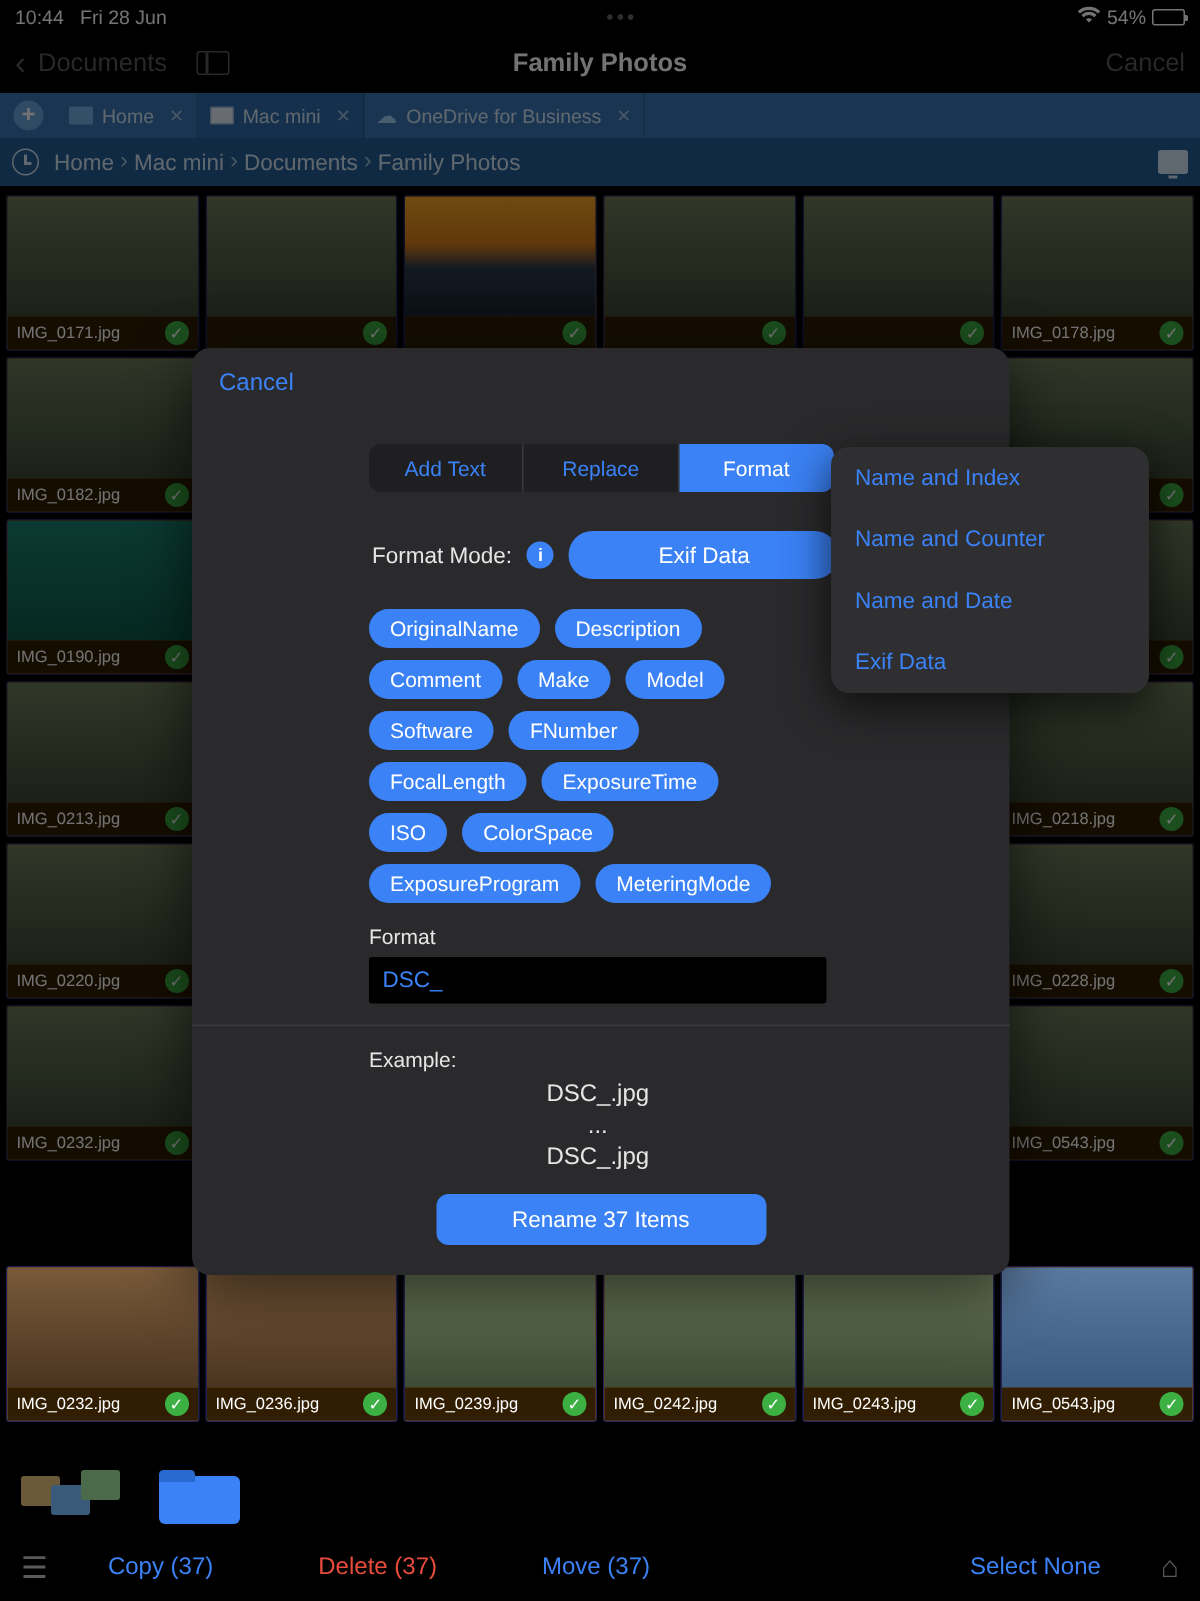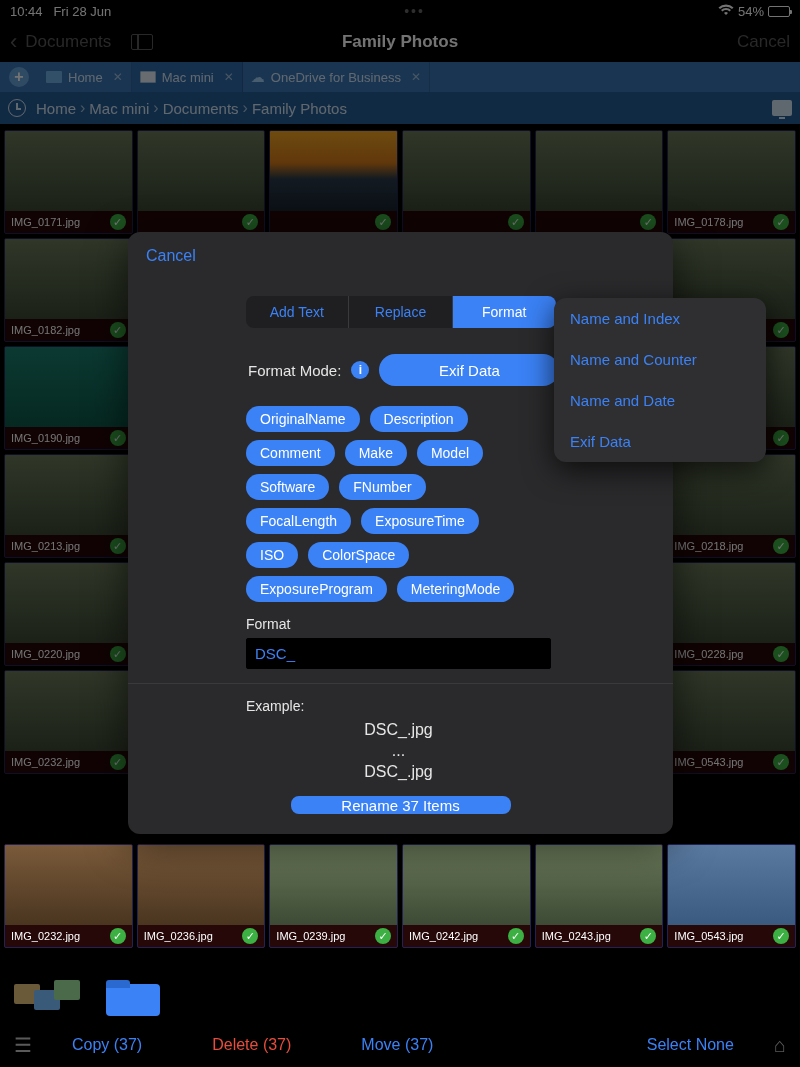--- a/index.html
+++ b/index.html
@@ -67,21 +67,21 @@
   .remote-icon { margin-left:auto; width:20px; height:16px; background:#d6e6f5; border-radius:2px; position:relative; }
   .remote-icon::after{content:""; position:absolute; bottom:-3px; left:7px; width:6px; height:2px; background:#d6e6f5;}
 
   
   .grid {
     padding:6px 4px 0 4px;
   }
   .grid-row { display:flex; gap:4px; margin-bottom:4px; }
   .thumb {
     flex:1; position:relative; border:1px solid #225; border-radius:2px;
-    overflow:hidden; background:#7f1d1d;
+    overflow:hidden; background:#a16207;
   }
   .thumb-img { height:80px; background:linear-gradient(#6b7a5a,#3d4a35); }
   .thumb-img.sunset { background:linear-gradient(#f5a623 0%,#d67b1a 40%,#2a3a4a 60%,#1a2530 100%); }
   .thumb-img.green { background:linear-gradient(#1a8070,#0d5a4a); }
   .thumb-img.brown { background:linear-gradient(#7a5a3a,#4a3520); }
   .thumb-img.blue { background:linear-gradient(#5a7aa0,#3a5a80); }
   .thumb-label {
     background:rgba(0,0,0,0.7); font-size:11px; padding:4px 6px;
     display:flex; align-items:center; justify-content:space-between;
     height:22px;
@@ -147,21 +147,21 @@
     color:#3b82f6; font-size:15px; padding:6px 8px;
   }
 
   .divider { height:1px; background:#3a3a3c; margin:14px 0 0 0; }
 
   .example-section { padding:14px 20px 0 118px; }
   .example-lines { text-align:center; font-size:16px; color:#e6e6e6; width:305px; }
   .example-lines div{ line-height:1.3; }
 
   .rename-btn {
-    display:block; margin:14px auto 0; width:220px; height:18px;
+    display:block; margin:14px auto 0; width:220px; height:34px;
     background:#3b82f6; color:#fff; border:none; border-radius:8px;
     font-size:15px;
   }
 
   
   .popover {
     position:absolute; left:554px; top:298px; width:212px;
     background:#2f2f31; border-radius:12px;
     box-shadow:0 8px 30px rgba(0,0,0,0.7);
     overflow:hidden;

